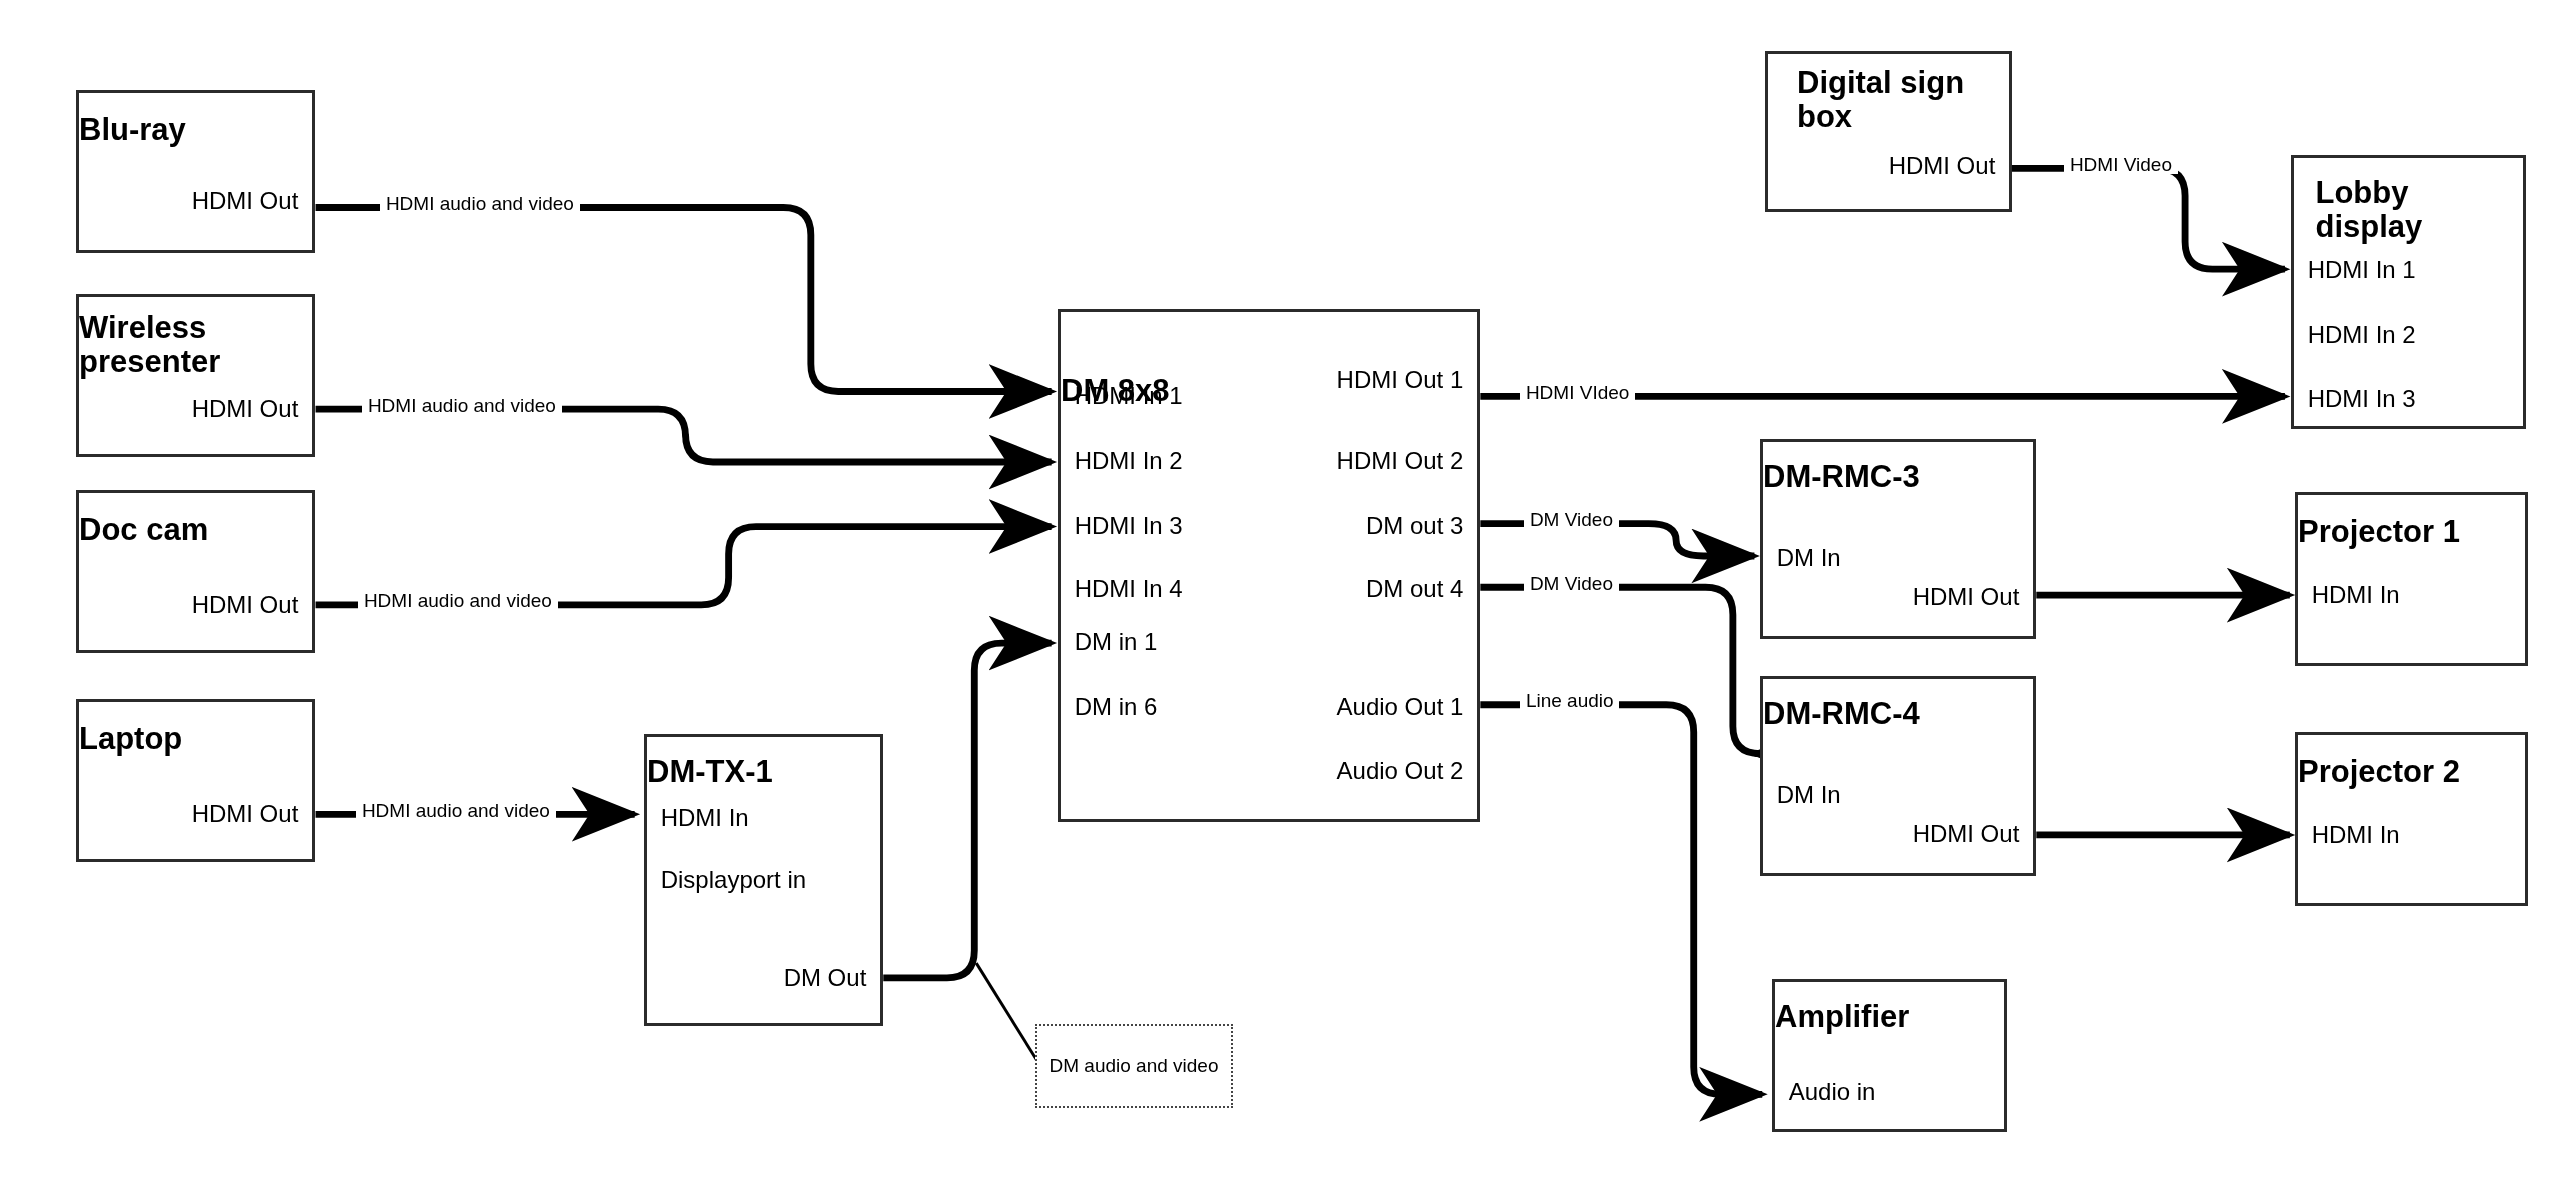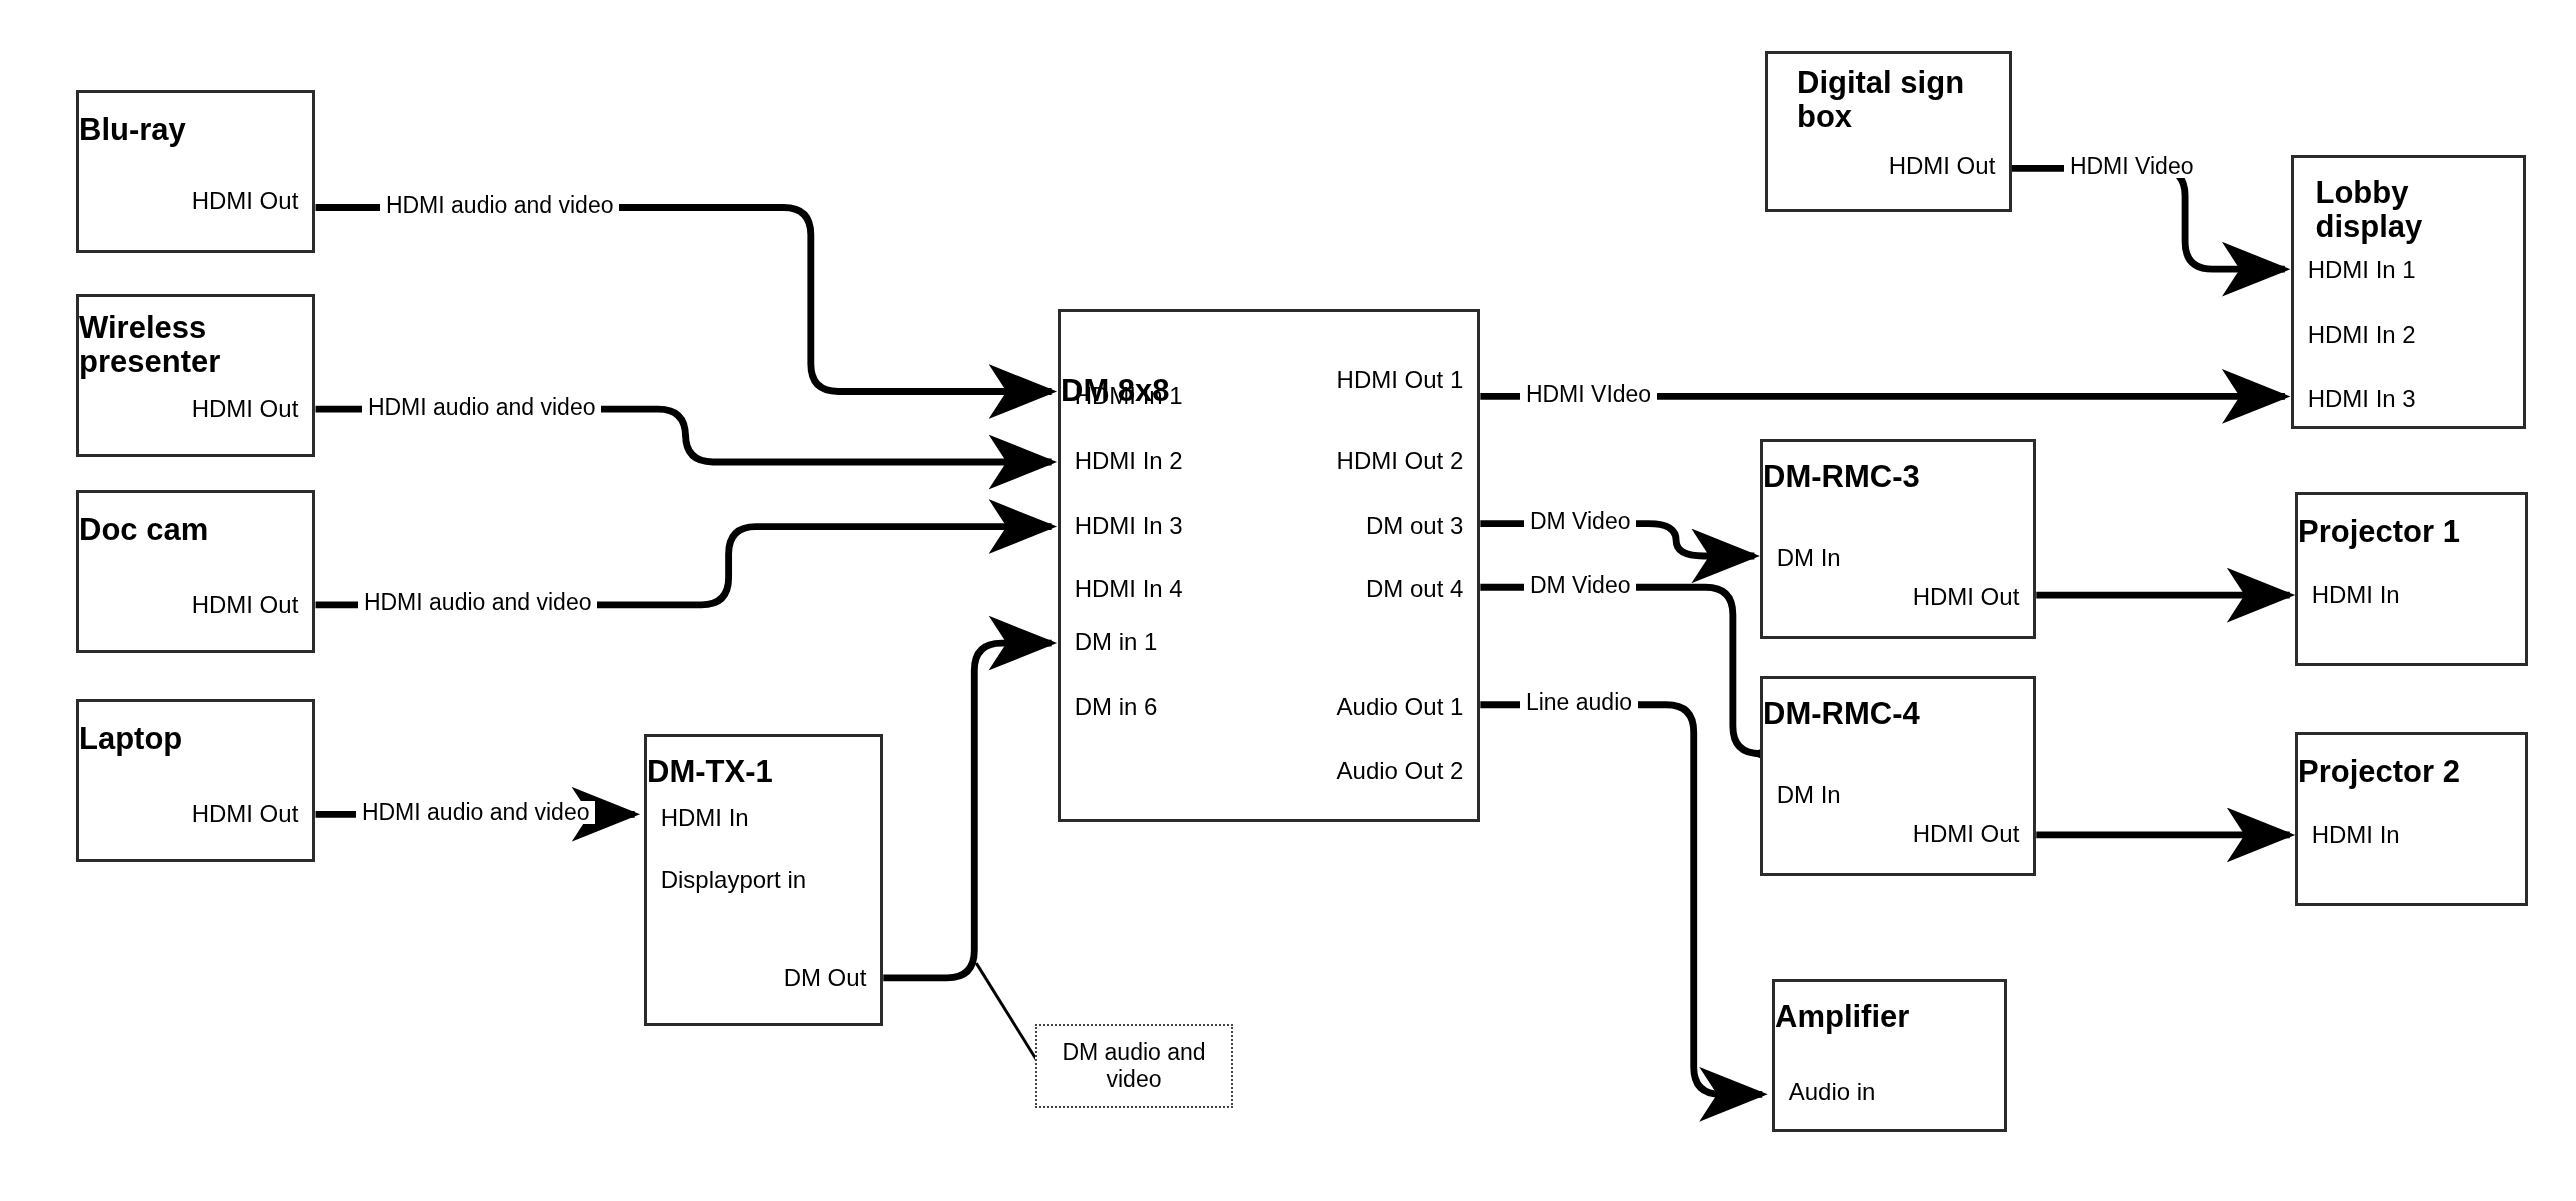--- a/index.html
+++ b/index.html
@@ -8,21 +8,21 @@
   svg#wires{position:absolute;left:0;top:0;width:2576px;height:1201px;overflow:visible;}
   .node{position:absolute;box-sizing:border-box;border:3.9px solid #2b2b2b;background:#ffffff;}
   .node .title{position:absolute;left:0;right:0;font-weight:bold;color:#000;line-height:1.12;}
   .port{position:absolute;color:#000;white-space:nowrap;}
   .port.l{left:13.7px;text-align:left;}
   .port.r{right:13.7px;text-align:right;}
   .wirelabel{position:absolute;color:#000;white-space:nowrap;background:#ffffff;padding:0 5.9px;line-height:1;}
   .callout{position:absolute;box-sizing:border-box;border:2.9px dotted #444;background:#ffffff;display:flex;align-items:center;justify-content:center;text-align:center;color:#000;line-height:1.18;}
   .f32{font-size:31px;}
   .f30{font-size:24px;}
-  .f27{font-size:23px;}
+  .f27{font-size:19px;}
 </style>
 </head>
 <body>
 
 <div id="stage">
 
   <svg id="wires" viewBox="0 0 2631 1227">
     <defs>
       <marker id="ah" markerWidth="12" markerHeight="12" refX="9.2" refY="4" orient="auto" markerUnits="strokeWidth">
         <path d="M0,0 L10,4 L0,8 L2.6,4 Z" fill="#000"></path>

